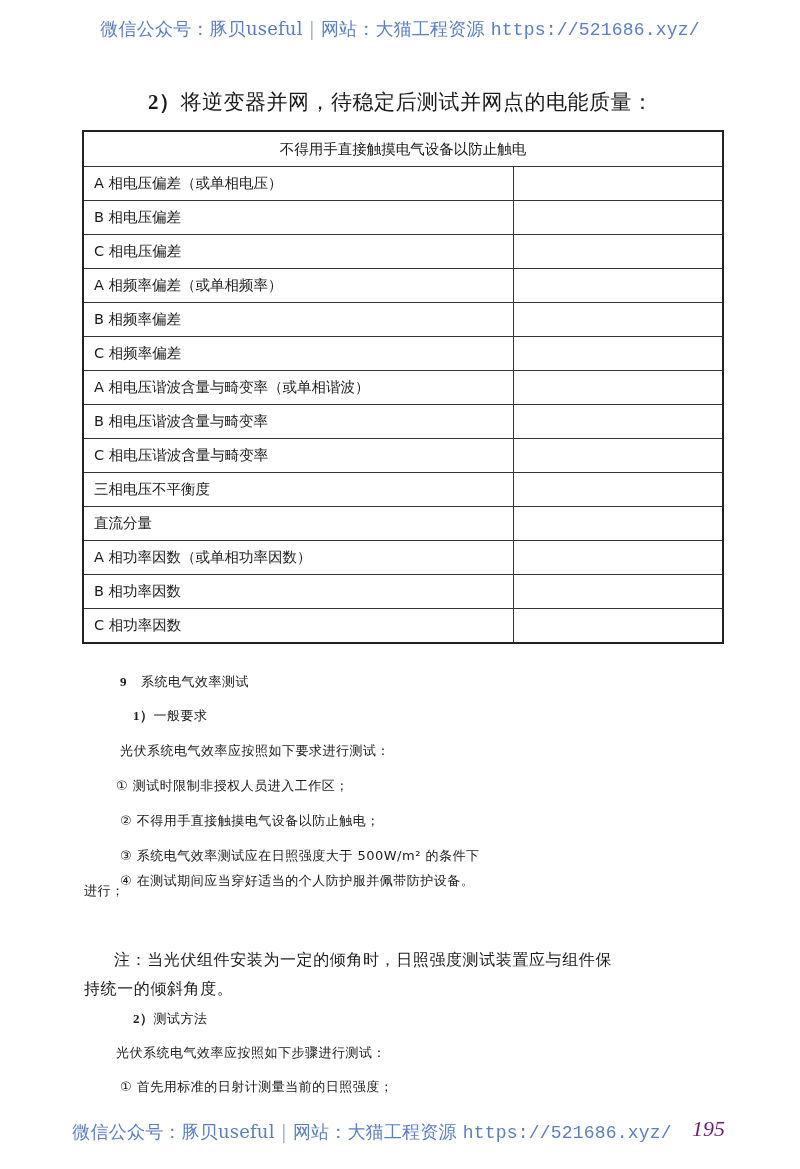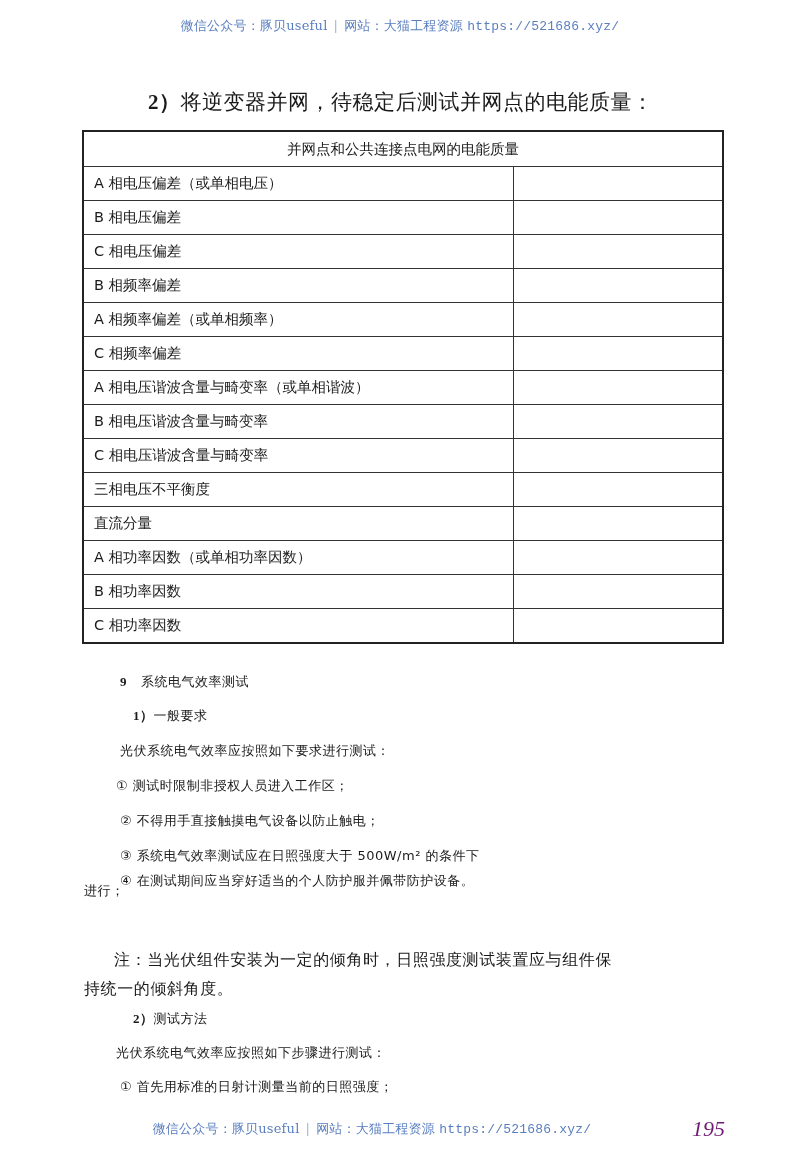--- a/index.html
+++ b/index.html
@@ -3,21 +3,21 @@
 <meta charset="utf-8">
 <style>
   html, body { margin: 0; padding: 0; background: #ffffff; }
   body {
     width: 800px; height: 1169px; position: relative; overflow: hidden;
     font-family: "DejaVu Serif", "Liberation Serif", serif;
     color: #1a1a1a;
   }
   .watermark {
     position: absolute; left: 0; width: 800px; text-align: center;
-    font-size: 13px; color: #5a7fc0; letter-spacing: 0.2px;
+    font-size: 18px; color: #5a7fc0; letter-spacing: 0.2px;
     font-family: "DejaVu Serif", "Liberation Serif", serif;
   }
   .watermark .mono { font-family: "Liberation Mono", "DejaVu Sans Mono", monospace; }
   .watermark .sep { color: #9fb3d8; margin: 0 6px; }
   #wm-top { top: 17px; }
   #wm-bottom { top: 1120px; left: -28px; }
 
   .page-number {
     position: absolute; left: 672px; top: 1116px;
     font-family: "Liberation Serif", "DejaVu Serif", serif;
@@ -56,42 +56,42 @@
   <span class="mono">https://521686.xyz/</span>
 </div>
 
 <div class="line" style="left:148px; top:88px; font-size:21px;">
   <b>2）</b><span>将逆变器并网，待稳定后测试并网点的电能质量：</span>
 </div>
 
 <table class="pq">
   <thead>
     <tr>
-      <th colspan="2">并网点和公共连接点电网的电能质量</th>
+      <th colspan="2">不得用手直接触摸电气设备以防止触电</th>
     </tr>
   </thead>
   <tbody>
     <tr>
         <td class="label">A 相电压偏差（或单相电压）</td>
         <td class="value"></td>
       </tr>
     <tr>
         <td class="label">B 相电压偏差</td>
         <td class="value"></td>
       </tr>
     <tr>
         <td class="label">C 相电压偏差</td>
         <td class="value"></td>
       </tr>
     <tr>
-        <td class="label">B 相频率偏差</td>
+        <td class="label">A 相频率偏差（或单相频率）</td>
         <td class="value"></td>
       </tr>
     <tr>
-        <td class="label">A 相频率偏差（或单相频率）</td>
+        <td class="label">B 相频率偏差</td>
         <td class="value"></td>
       </tr>
     <tr>
         <td class="label">C 相频率偏差</td>
         <td class="value"></td>
       </tr>
     <tr>
         <td class="label">A 相电压谐波含量与畸变率（或单相谐波）</td>
         <td class="value"></td>
       </tr>

